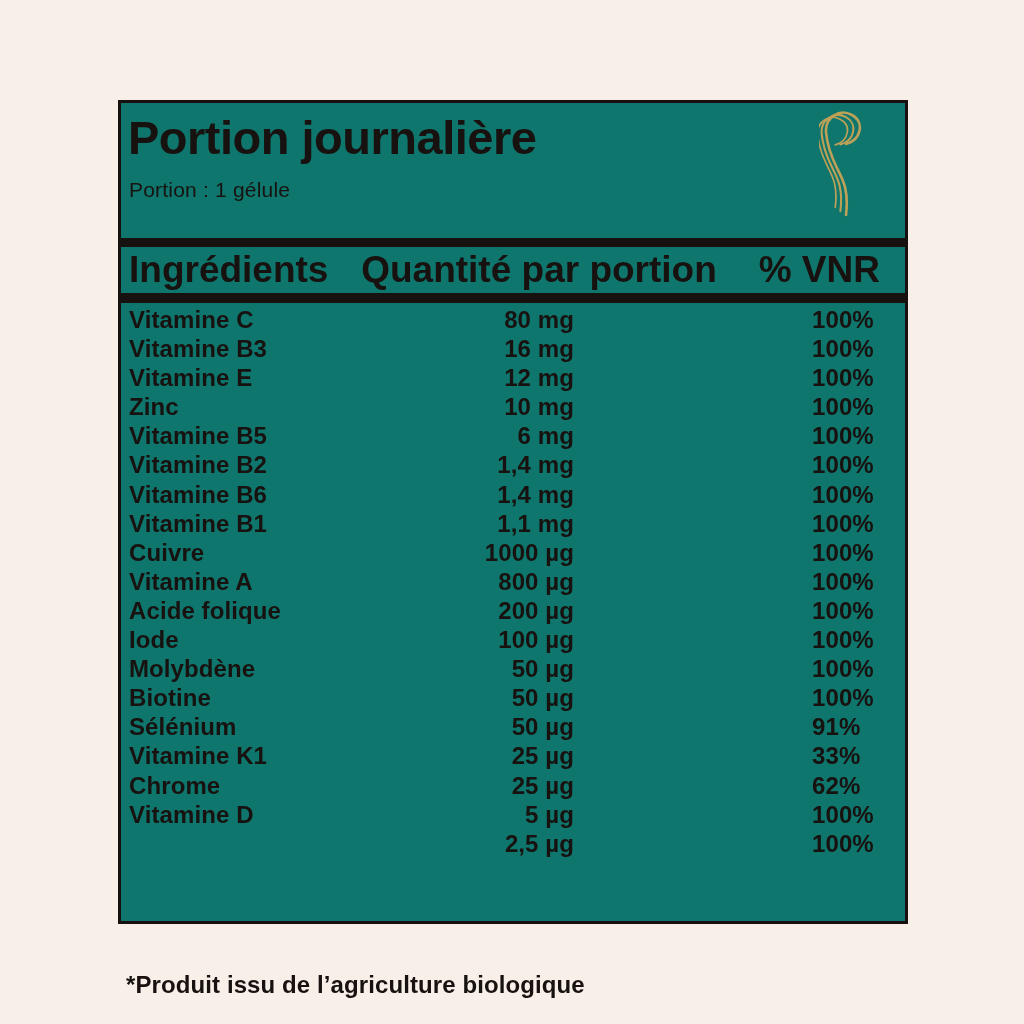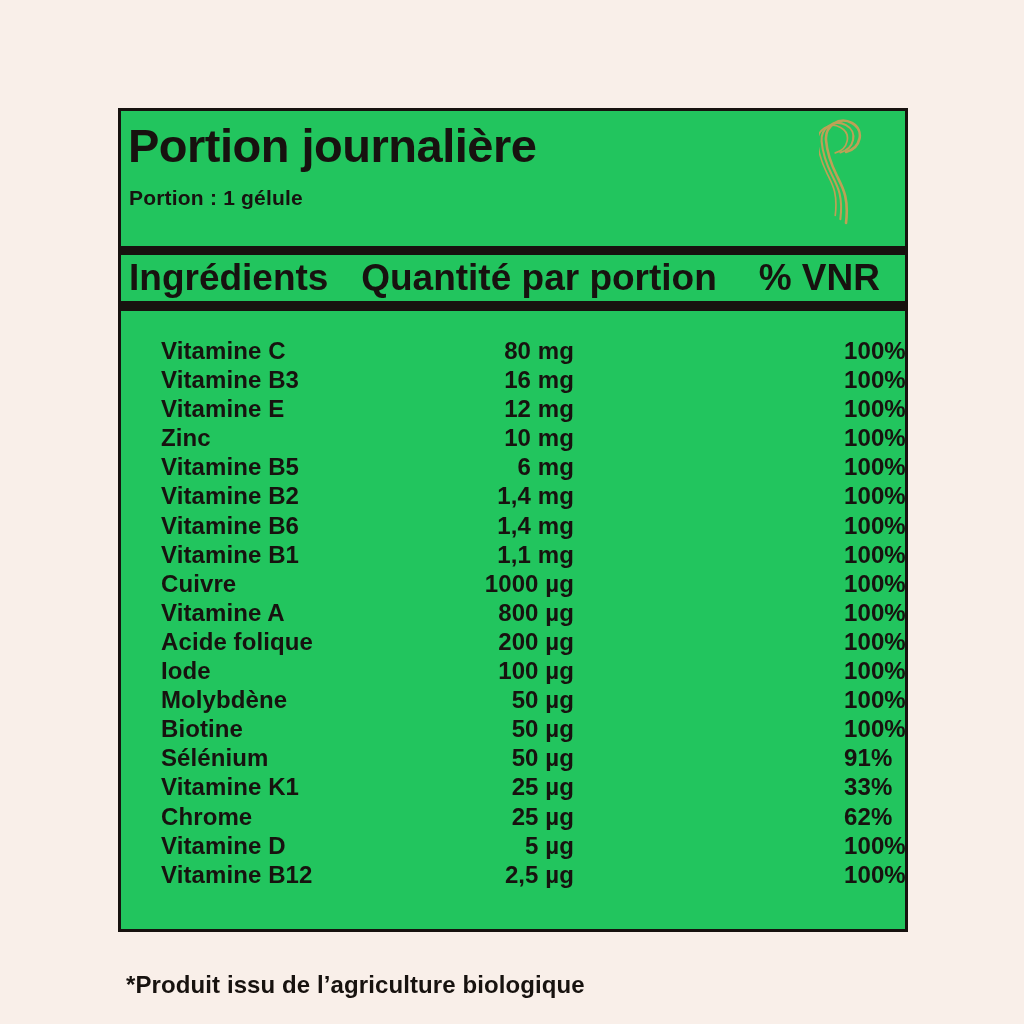--- a/index.html
+++ b/index.html
@@ -10,42 +10,42 @@
     background: #f9efe9;
     font-family: "Liberation Sans", sans-serif;
     color: #17120f;
     overflow: hidden;
   }
   .page { position: relative; width: 1024px; height: 1024px; }
 
   .card {
     position: absolute;
     left: 118px;
-    top: 108px;
+    top: 100px;
     width: 790px;
     height: 824px;
     box-sizing: border-box;
-    background: #22c55e;
+    background: #0f766e;
     border: 3px solid #17120f;
   }
 
   .card-top { position: relative; height: 135px; }
   .card-title {
     margin: 0;
     padding: 9px 0 0 7px;
     font-size: 47px;
     line-height: 1.12;
     font-weight: 700;
     letter-spacing: -0.5px;
   }
   .card-subtitle {
     margin: 0;
     padding: 13px 0 0 8px;
     font-size: 21px;
-    font-weight: 700;
+    font-weight: 400;
     letter-spacing: 0.2px;
   }
   .brand-logo {
     position: absolute;
     top: 7px;
     right: 40px;
     width: 46px;
     height: 108px;
   }
 
@@ -56,21 +56,21 @@
   .colhead {
     position: relative;
     height: 46px;
     font-size: 37px;
     font-weight: 700;
   }
   .colhead .c-ing  { position: absolute; left: 8px;  top: 50%; transform: translateY(-50%); white-space: nowrap; }
   .colhead .c-qty  { position: absolute; left: 418px; top: 50%; transform: translate(-50%,-50%); white-space: nowrap; }
   .colhead .c-vnr  { position: absolute; right: 25px; top: 50%; transform: translateY(-50%); white-space: nowrap; }
 
-  .rows { padding-top: 25px; margin-left: 32px; }
+  .rows { padding-top: 2px; }
   .row {
     position: relative;
     height: 29.1px;
     line-height: 29.1px;
     font-size: 24px;
     font-weight: 700;
     letter-spacing: 0.1px;
   }
   .row .r-name { position: absolute; left: 8px;   white-space: nowrap; }
   .row .r-qty  { position: absolute; right: 331px; white-space: nowrap; }
@@ -198,21 +198,20 @@
           <span class="r-name">Chrome</span>
           <span class="r-qty">25 µg</span>
           <span class="r-vnr">62%</span>
         </div>
         <div class="row">
           <span class="r-name">Vitamine D</span>
           <span class="r-qty">5 µg</span>
           <span class="r-vnr">100%</span>
         </div>
         <div class="row">
-          <span class="r-name">Vitamine B12</span>
           <span class="r-qty">2,5 µg</span>
           <span class="r-vnr">100%</span>
         </div>
       </div>
 
   </section>
 
   <p class="footnote">*Produit issu de l’agriculture biologique</p>
 
 </div>

